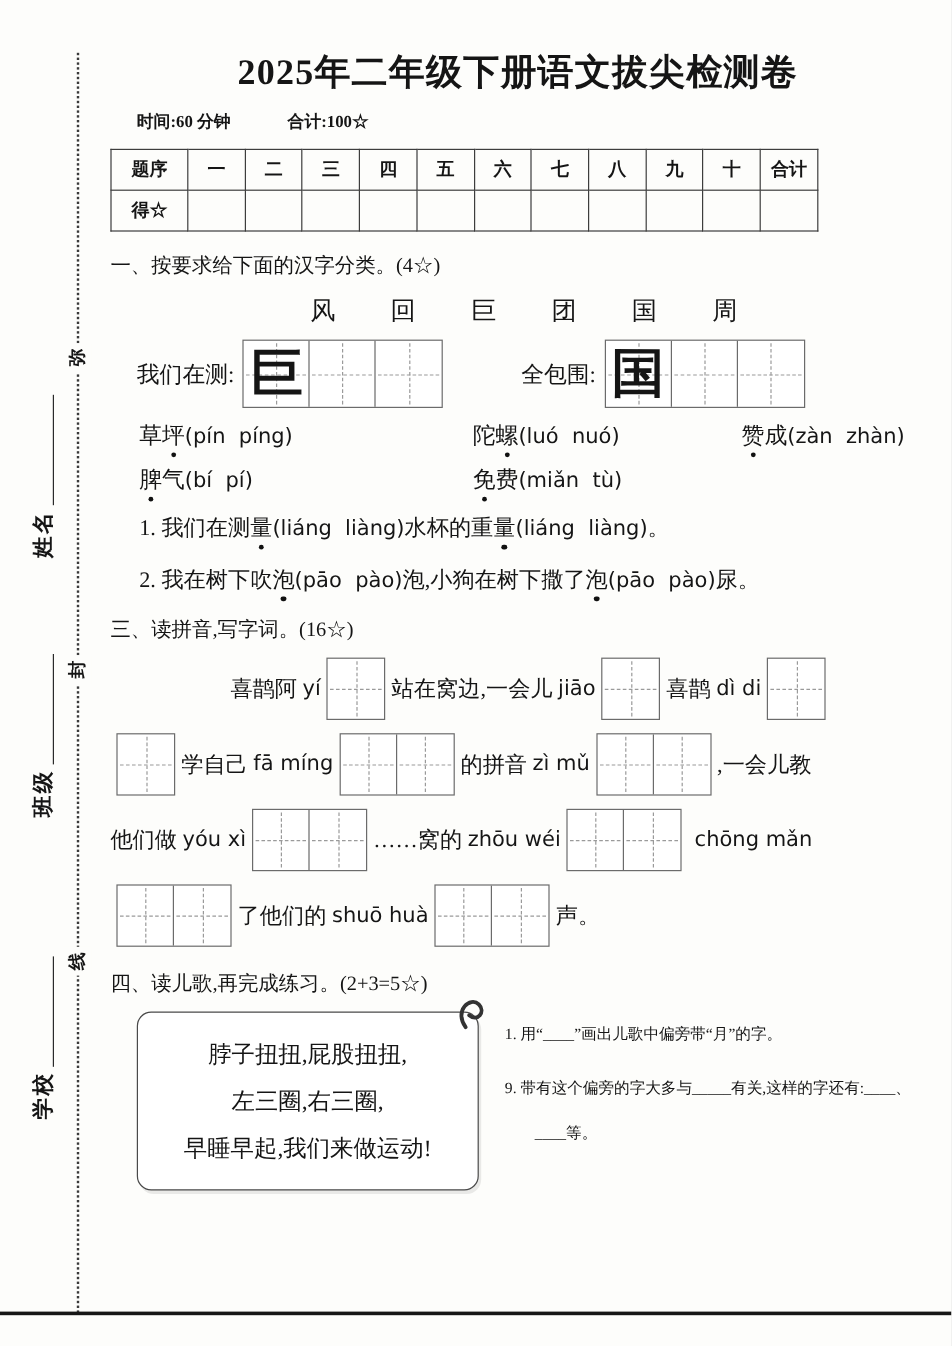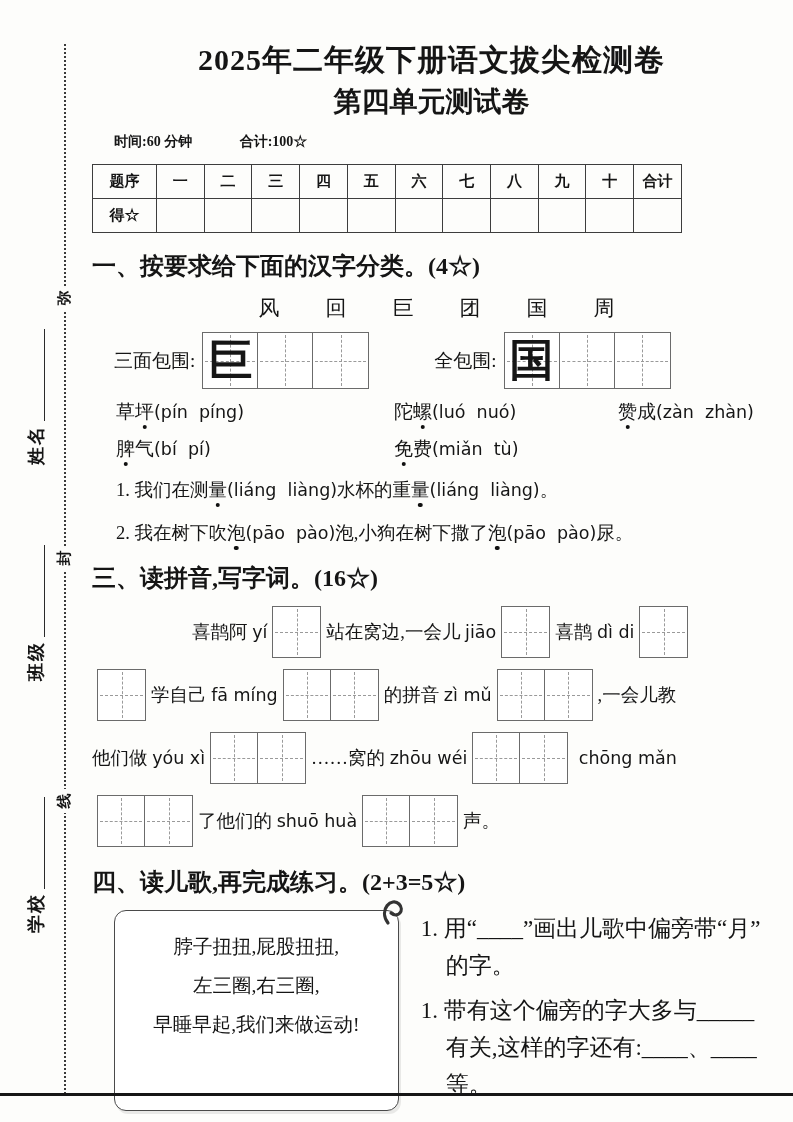--- a/index.html
+++ b/index.html
@@ -28,21 +28,21 @@
   .title2 { text-align:center; font-size:28px; font-weight:bold; margin-top:2px; }
   .meta { text-align:left; font-size:14px; font-weight:bold; margin-top:12px; }
   .meta span { margin:0 22px; }
 
   table.score { border-collapse:collapse; margin-top:13px; width:590px;
     table-layout:fixed; }
   table.score td { border:1.6px solid #3d3d3d; height:34px; text-align:center;
     font-size:15px; font-weight:bold; }
   table.score td.lbl { width:64px; }
 
-  .sec-h { font-size:24px; font-weight:bold; margin-top:17px; }
+  .sec-h { font-size:17px; font-weight:normal; margin-top:17px; }
   .sec-h.tight { margin-top:14px; }
 
   
   .char-row { display:flex; justify-content:center; gap:46px; font-size:21px;
     margin:12px 0 10px 10px; }
   .groups { display:flex; align-items:center; gap:60px; margin:6px 0 2px 22px; }
   .group { display:flex; align-items:center; }
   .glabel { font-size:19px; margin-right:2px; }
 
   
@@ -74,21 +74,21 @@
     white-space:pre; }
   #s3-lines .line:first-child { margin-left:100px;text-align:right; }
 
   
   .sec4 { display:flex; margin-top:12px; }
   .poem { position:relative; width:286px; border:1.7px solid #4a4a4a;
     border-radius:12px; margin-left:22px; padding:16px 6px 14px;
     text-align:center; font-size:19.5px; line-height:39px; background:#fff;
     box-shadow:2px 3px 0 rgba(0,0,0,0.08); }
   .ring { position:absolute; top:-16px; right:-12px; }
-  .qs { margin-left:22px; width:352px; font-size:23px; line-height:37px; }
+  .qs { margin-left:22px; width:352px; font-size:13px; line-height:37px; }
   .q { padding-left:25px; text-indent:-25px; margin-bottom:8px; }
 
   .bottom-rule { position:absolute; left:0; right:0; top:1093px; height:3px;
     background:#161616; }
 </style>
 </head>
 <body>
 
 <div class="page">
 
@@ -106,21 +106,20 @@
       <span class="blank"></span>
   </div>
   <div class="side-field" style="left:-54px; top:852px;">
     <span>学校</span>
       <span class="blank"></span>
   </div>
 
   <div class="content">
 
     <div class="title1">2025年二年级下册语文拔尖检测卷</div>
-    <div class="title2">第四单元测试卷</div>
     <div class="meta">
       <span>时间:60 分钟</span>
       <span>合计:100☆</span>
     </div>
 
     <table class="score">
       <tbody>
           <tr id="score-head-row">
         <td class="lbl">题序</td>
       <td>一</td>
@@ -156,21 +155,21 @@
     <div class="char-row" id="char-row">
         <span style="white-space: pre;">风</span>
         <span style="white-space: pre;">回</span>
         <span style="white-space: pre;">巨</span>
         <span style="white-space: pre;">团</span>
         <span style="white-space: pre;">国</span>
         <span style="white-space: pre;">周</span>
       </div>
     <div class="groups">
       <div class="group">
-          <span class="glabel">三面包围:</span>
+          <span class="glabel">我们在测:</span>
           <span class="wbox big">
             <span class="wcell">
               <span class="ch">巨</span>
             </span>
             <span class="wcell"></span>
             <span class="wcell"></span>
           </span>
         </div>
       <div class="group">
           <span class="glabel">全包围:</span>
@@ -207,20 +206,20 @@
       <div class="poem" id="poem">
         <svg class="ring" width="30" height="32" viewBox="0 0 30 32">
           <path d="M8 28 C -2 14, 12 2, 19 9 C 25 15, 18 24, 11 18" fill="none" stroke="#333" stroke-width="3.2" stroke-linecap="round"></path>
         </svg>
       <div>脖子扭扭,屁股扭扭,</div>
           <div>左三圈,右三圈,</div>
           <div>早睡早起,我们来做运动!</div>
         </div>
       <div class="qs" id="questions">
           <div class="q">1. 用“____”画出儿歌中偏旁带“月”的字。</div>
-          <div class="q">1. 带有这个偏旁的字大多与_____有关,这样的字还有:____、____等。</div>
+          <div class="q">9. 带有这个偏旁的字大多与_____有关,这样的字还有:____、____等。</div>
         </div>
     </div>
 
   </div>
 
   <div class="bottom-rule"></div>
 </div>
 
 </body></html>

